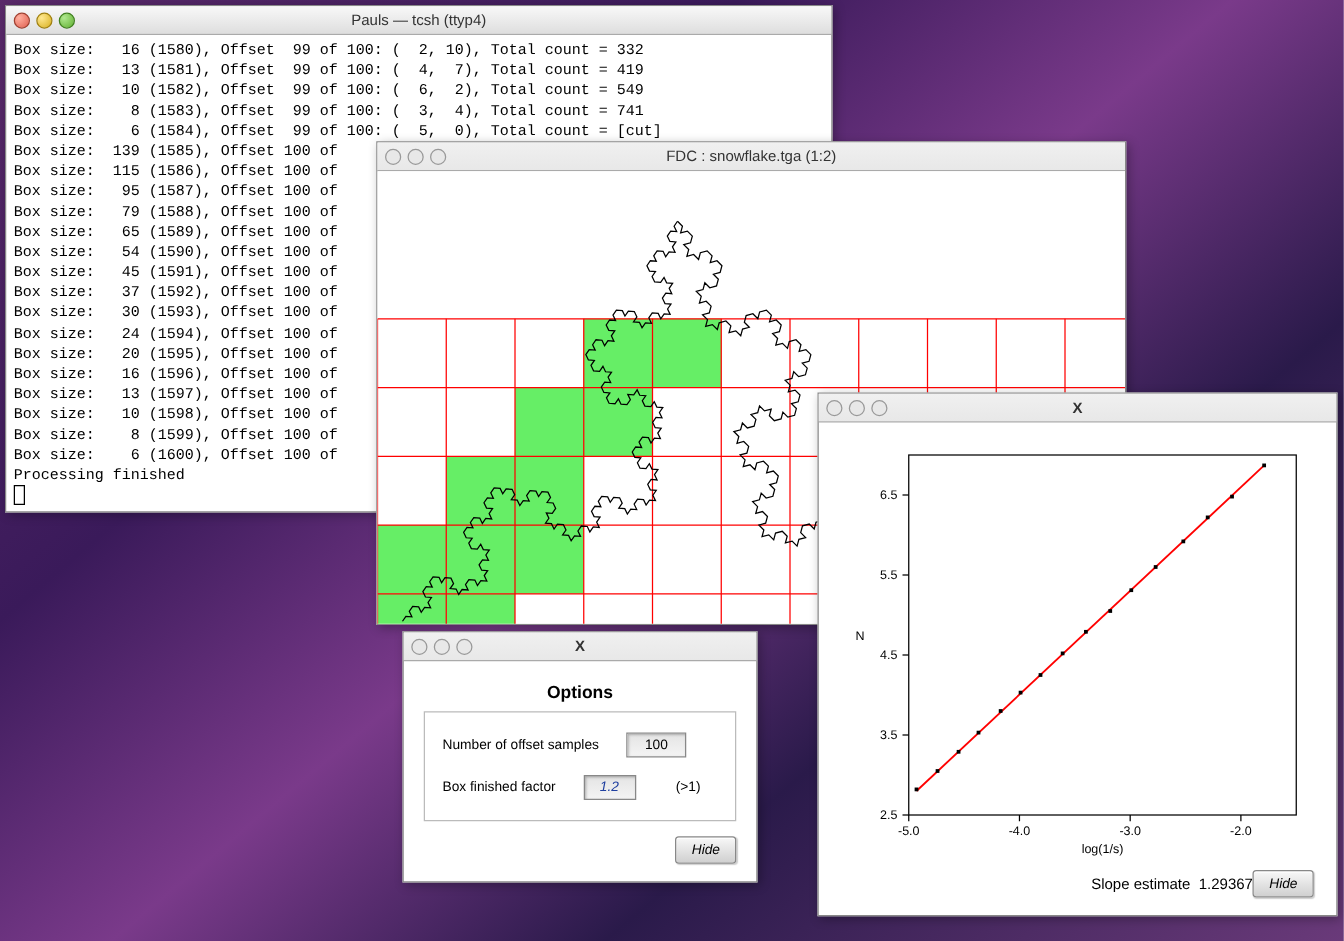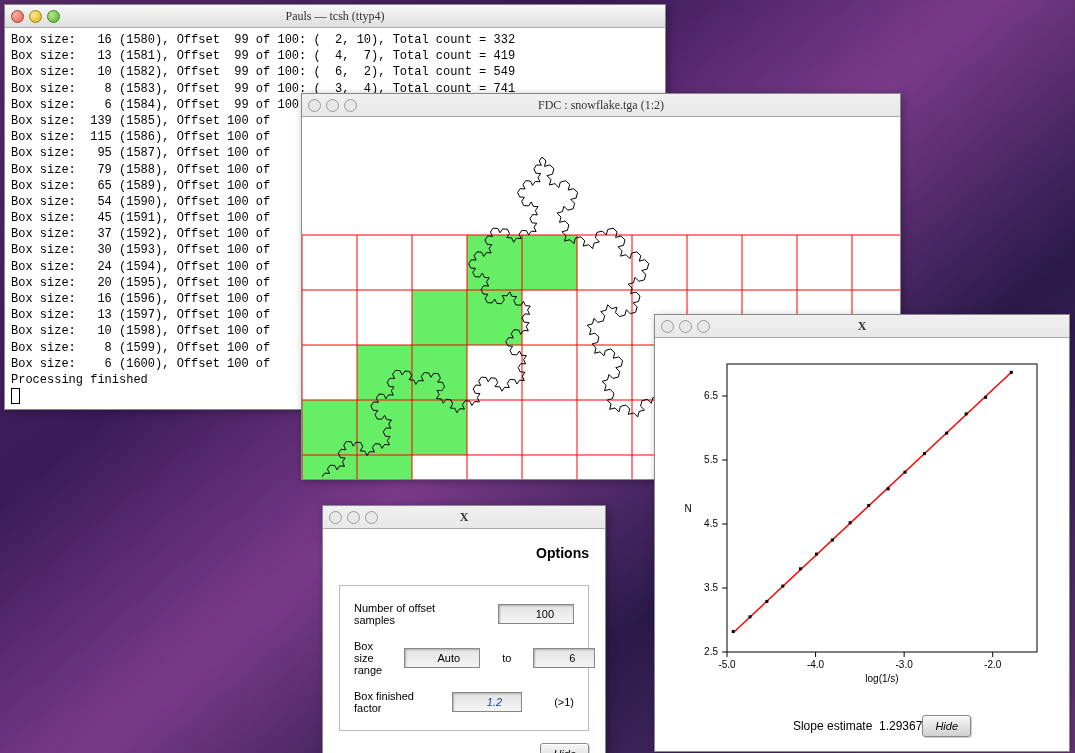--- a/index.html
+++ b/index.html
@@ -27,21 +27,21 @@
     align-items: center;
     padding: 0 6px;
     position: relative;
   }
   .titlebar.inactive { background: linear-gradient(#f0f0f0, #e8e8e8); }
   .traffic { display: flex; gap: 5px; align-items: center; }
   .tb { width: 11px; height: 11px; border-radius: 50%; border: 1px solid #999; background: #e8e8e8; }
   .tb.red { background: radial-gradient(circle at 30% 30%, #ffb0a0, #e06050); border-color: #a04030; }
   .tb.yel { background: radial-gradient(circle at 30% 30%, #ffe890, #d8b020); border-color: #a08010; }
   .tb.grn { background: radial-gradient(circle at 30% 30%, #b0e890, #60b030); border-color: #408020; }
-  .title { position: absolute; left: 0; right: 0; text-align: center; font-size: 12px; color: #333; pointer-events: none; font-family: Liberation Serif, serif; }
+  .title { position: absolute; left: 0; right: 0; text-align: center; font-size: 12px; color: #333; pointer-events: none; }
   .title.x { font-weight: bold; }
   .terminal-body {
     font-family: Monaco, "Courier New", monospace;
     font-size: 12px;
     padding: 4px 6px;
     white-space: pre;
     color: #000;
     line-height: 1.35;
   }
   .cursor { display:inline-block; width:7px; height:14px; border:1px solid #000; vertical-align:text-bottom;}
@@ -52,37 +52,37 @@
     padding: 4px 12px;
     font-size: 11px;
     box-shadow: inset 0 1px 0 #fff, 1px 1px 1px rgba(0,0,0,0.2);
     cursor: pointer;
     font-style: italic;
   }
   .input {
     background: linear-gradient(#e4e4e4,#f4f4f4);
     border: 1px solid #888;
     box-shadow: inset 1px 1px 2px rgba(0,0,0,0.25);
-    padding: 3px 19px;
+    padding: 3px 5px;
     font-size: 11px;
     width: 36px;
-    text-align: right;
+    text-align: center;
   }
   .opt-body { padding: 10px 16px 14px; }
-  .opt-title { text-align:right; font-weight:bold; font-size:14px; margin: 6px 0 24px; }
+  .opt-title { text-align:center; font-weight:bold; font-size:14px; margin: 6px 0 8px; }
   .opt-panel { border: 1px solid #bbb; padding: 16px 14px; }
   .opt-row { display:flex; align-items:center; gap:22px; margin-bottom:14px; font-size:11px; }
   .opt-row:last-child { margin-bottom:0; }
   .opt-footer { display:flex; justify-content:flex-end; margin-top:12px; }
   .fractal-body { position: relative; background:#fff; }
   .gcell { fill:#66ee66; }
   .koch { stroke:#000; stroke-width:1; fill:none; }
   .chart-body { padding: 10px 14px 14px; }
   .chart-area { position:relative; width:380px; height:340px; margin: 4px auto 0; }
-  .chart-footer { display:flex; align-items:center; justify-content:center; margin-top:23px; padding: 0 4px;}
+  .chart-footer { display:flex; align-items:center; justify-content:flex-end; margin-top:4px; padding: 0 4px;}
   .tick { stroke:#000; stroke-width:1; }
   .ticklabel { font-size:10px; fill:#000; }
   .ptline { stroke:#ff0000; stroke-width:1.5; }
   .pt { fill:#000; }
 </style>
 </head>
 <body>
 
 <div class="window" style="left:4px; top:4px; width:660px;">
   <div class="titlebar">
@@ -111,21 +111,21 @@
 Box size:   20 (1595), Offset 100 of
 Box size:   16 (1596), Offset 100 of
 Box size:   13 (1597), Offset 100 of
 Box size:   10 (1598), Offset 100 of
 Box size:    8 (1599), Offset 100 of
 Box size:    6 (1600), Offset 100 of
 Processing finished
 <span class="cursor"></span></div>
 </div>
 
-<div class="window" style="left:301px; top:93px; width:598px;">
+<div class="window" style="left:301px; top:113px; width:598px;">
   <div class="titlebar inactive">
     <div class="traffic">
       <div class="tb"></div>
       <div class="tb"></div>
       <div class="tb"></div>
     </div>
     <div class="title">FDC : snowflake.tga (1:2)</div>
   </div>
   <div class="fractal-body" style="height:362px;">
     <svg id="fractal-svg" width="598" height="362">
@@ -237,26 +237,20 @@
     <div class="title x">X</div>
   </div>
   <div class="opt-body">
     <div class="opt-title">Options</div>
     <div class="opt-panel">
       <div class="opt-row">
         <span>Number of offset samples</span>
         <input class="input" value="100" style="">
       </div>
       <div class="opt-row">
-        <span>Box size range</span>
-        <input class="input" value="Auto" style="">
-        <span>to</span>
-        <input class="input" style="width: 22px;" value="6">
-      </div>
-      <div class="opt-row">
         <span>Box finished factor</span>
         <input class="input" style="width: 30px; color: rgb(32, 64, 160); font-style: italic;" value="1.2">
         <span style="margin-left:10px">(&gt;1)</span>
       </div>
     </div>
     <div class="opt-footer">
       <button class="btn">Hide</button>
     </div>
   </div>
 </div>

